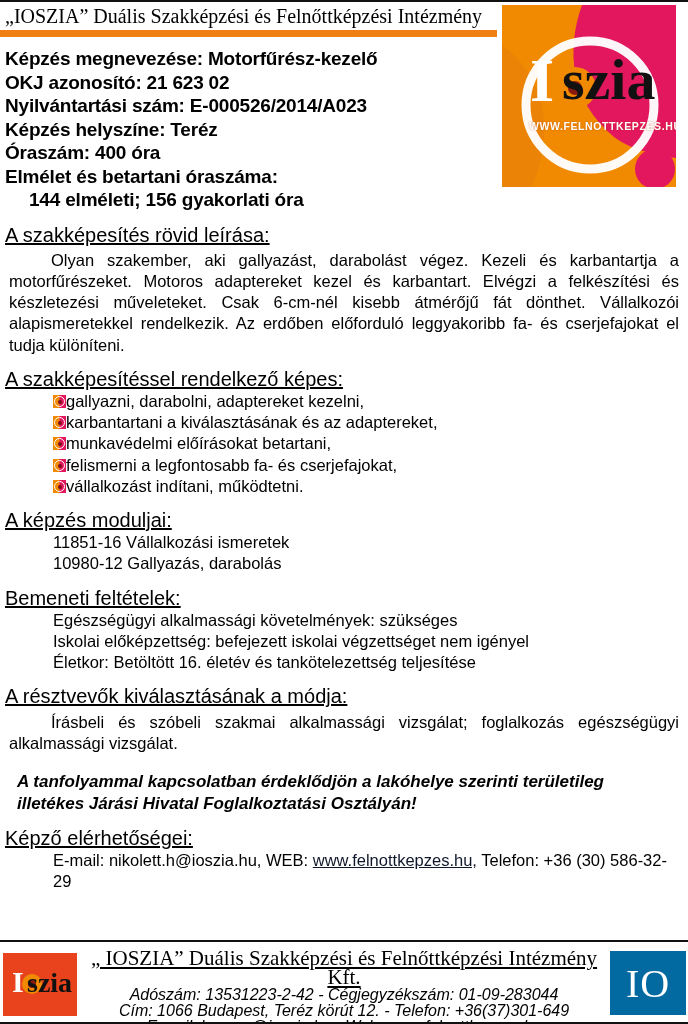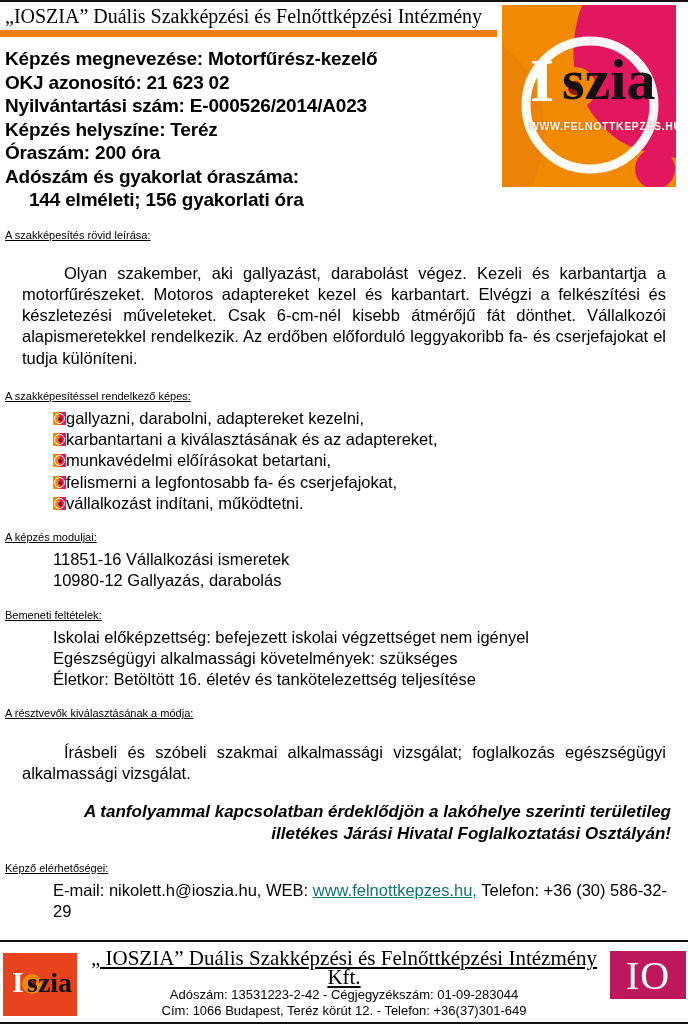--- a/index.html
+++ b/index.html
@@ -59,79 +59,79 @@
     margin:10px 0 0 5px;width:490px;
     font-size:19px;font-weight:bold;line-height:23.5px;letter-spacing:-.2px;
   }
   .course-info .indent{padding-left:24px;}
 
   
   .content{margin:0 5px;font-size:16.5px;line-height:21.2px;}
   .sec{margin-top:13px;}
   .sec-h{
     text-decoration:underline;
-    margin:0 0 1px 0;font-size:11px;font-weight:normal;
-  }
-  .para{text-align:justify;text-indent:42px;margin:17px;} 
+    margin:0 0 1px 0;font-size:20px;font-weight:normal;
+  }
+  .para{text-align:justify;text-indent:42px;margin:4px;} 
   .ind-list{margin:0 0 0 48px;padding:0;list-style:none;}
   .bullet-list{margin:0 0 0 48px;padding:0;list-style:none;}
   .bullet-list li{display:flex;align-items:center;}
   .bullet-icon{
     flex:0 0 auto;width:13px;height:13px;position:relative;
     background:linear-gradient(90deg,#F18A00 46%,#E3175E 54%);
   }
   .bullet-icon::before{
     content:"";position:absolute;left:1px;top:1px;width:9px;height:9px;
     border:1.5px solid #fff;border-radius:50%;
   }
   .bullet-icon::after{
     content:"";position:absolute;left:5px;top:5px;width:4px;height:4px;border-radius:50%;
     background:#7E1020;
   }
   .notice{
-    margin:17px 12px 0 12px;text-align:right;
+    margin:17px 12px 0 12px;text-align:left;
     font-weight:bold;font-style:italic;font-size:17px;line-height:22px;
   }
   .contact-line{margin:0 0 0 48px;}
-  .contact-line a{color:#0f766e;text-decoration:underline;}
+  .contact-line a{color:#0f172a;text-decoration:underline;}
 
   
   .footer{
     position:absolute;left:0;right:0;top:938px;height:84px;
     border-top:2px solid #111;
   }
   .footer-center{
     position:absolute;left:88px;right:88px;top:7px;text-align:center;
   }
   .footer-company{
     font-family:"Liberation Serif",serif;font-size:21px;line-height:19px;text-decoration:underline;
   }
-  .footer-line{font-size:13px;line-height:16.2px;}
+  .footer-line{font-size:16px;line-height:16.2px;font-style:italic;}
   .logo-foot-left{
     position:absolute;left:3px;top:11px;width:74px;height:63px;
     background:#E8431C;overflow:hidden;
   }
   .logo-foot-left .t-i{
     position:absolute;left:9px;top:14px;z-index:3;
     font-family:"Liberation Serif",serif;font-weight:bold;font-size:30px;line-height:30px;color:#fff;
   }
   .logo-foot-left .o-disc{
     position:absolute;left:19px;top:21px;width:20px;height:20px;border-radius:50%;
     background:#F18A00;z-index:2;
   }
   .logo-foot-left .o-disc::after{
     content:"";position:absolute;left:6px;top:6px;width:8px;height:8px;border-radius:50%;background:#8B1A0E;
   }
   .logo-foot-left .t-szia{
     position:absolute;left:24px;top:16px;z-index:3;
     font-family:"Liberation Serif",serif;font-weight:bold;font-size:28px;line-height:28px;color:#111;
   }
   .logo-foot-right{
-    position:absolute;right:2px;top:9px;width:76px;height:48px;
-    background:#be185d;display:flex;align-items:center;justify-content:center;
+    position:absolute;right:2px;top:9px;width:76px;height:64px;
+    background:#0369a1;display:flex;align-items:center;justify-content:center;
   }
   .logo-foot-right span{
     font-family:"Liberation Serif",serif;font-size:40px;color:#fff;letter-spacing:1px;
   }
 </style>
 </head>
 <body>
 
 <div class="page">
 
@@ -150,22 +150,22 @@
     <span class="t-i">I</span>
     <span class="t-szia">szia</span>
     <span class="t-url">WWW.FELNOTTKEPZES.HU</span>
   </div>
 
   <div class="course-info">
     <div>Képzés megnevezése: Motorfűrész-kezelő</div>
     <div>OKJ azonosító: 21 623 02</div>
     <div>Nyilvántartási szám: E-000526/2014/A023</div>
     <div>Képzés helyszíne: Teréz</div>
-    <div>Óraszám: 200 óra</div>
-    <div>Adószám és gyakorlat óraszáma:</div>
+    <div>Óraszám: 400 óra</div>
+    <div>Elmélet és betartani óraszáma:</div>
     <div class="indent">144 elméleti; 156 gyakorlati óra</div>
   </div>
 
   <div class="content">
 
     <div class="sec">
       <h2 class="sec-h">A szakképesítés rövid leírása:</h2>
       <p class="para">Olyan szakember, aki gallyazást, darabolást végez. Kezeli és karbantartja a motorfűrészeket. Motoros adaptereket kezel és karbantart. Elvégzi a felkészítési és készletezési műveleteket. Csak 6-cm-nél kisebb átmérőjű fát dönthet. Vállalkozói alapismeretekkel rendelkezik. Az erdőben előforduló leggyakoribb fa- és cserjefajokat el tudja különíteni.</p>
     </div>
 
@@ -199,22 +199,22 @@
       <h2 class="sec-h">A képzés moduljai:</h2>
       <ul class="ind-list">
         <li>11851-16 Vállalkozási ismeretek</li>
         <li>10980-12 Gallyazás, darabolás</li>
       </ul>
     </div>
 
     <div class="sec">
       <h2 class="sec-h">Bemeneti feltételek:</h2>
       <ul class="ind-list">
+        <li>Egészségügyi alkalmassági követelmények: szükséges</li>
         <li>Iskolai előképzettség: befejezett iskolai végzettséget nem igényel</li>
-        <li>Egészségügyi alkalmassági követelmények: szükséges</li>
         <li>Életkor: Betöltött 16. életév és tankötelezettség teljesítése</li>
       </ul>
     </div>
 
     <div class="sec">
       <h2 class="sec-h">A résztvevők kiválasztásának a módja:</h2>
       <p class="para">Írásbeli és szóbeli szakmai alkalmassági vizsgálat; foglalkozás egészségügyi alkalmassági vizsgálat.</p>
     </div>
 
     <p class="notice">A tanfolyammal kapcsolatban érdeklődjön a lakóhelye szerinti területileg illetékes Járási Hivatal Foglalkoztatási Osztályán!</p>

